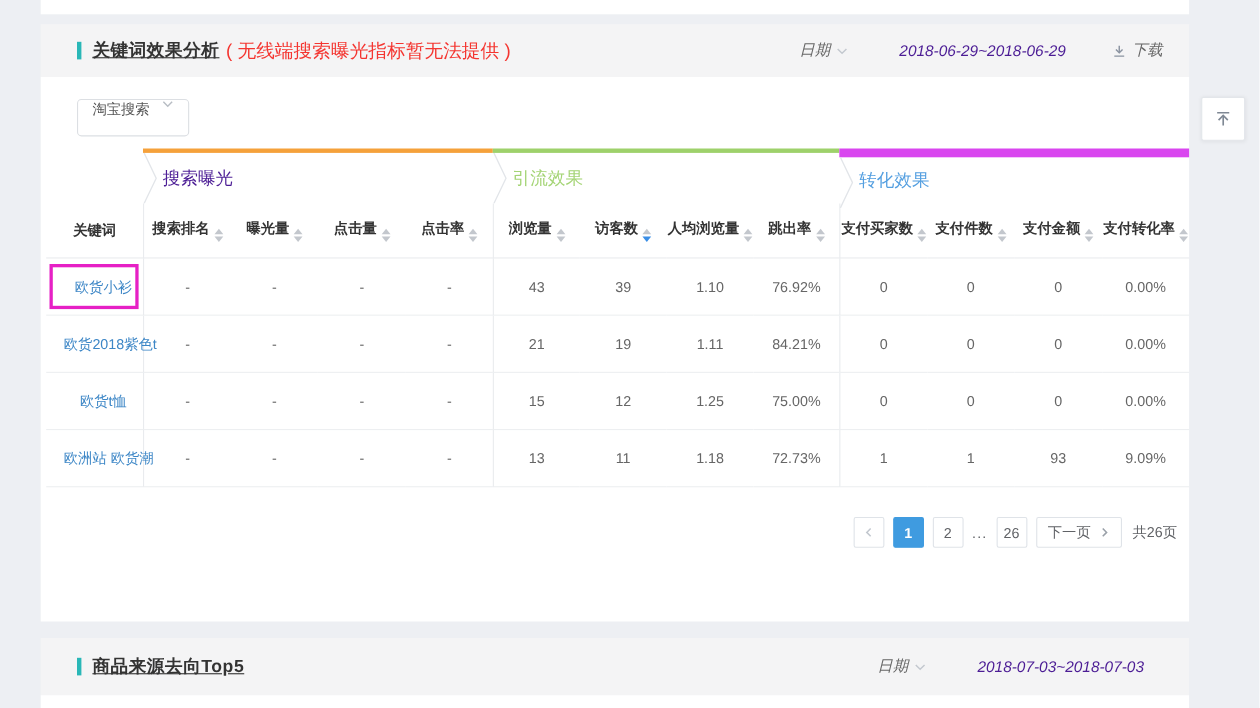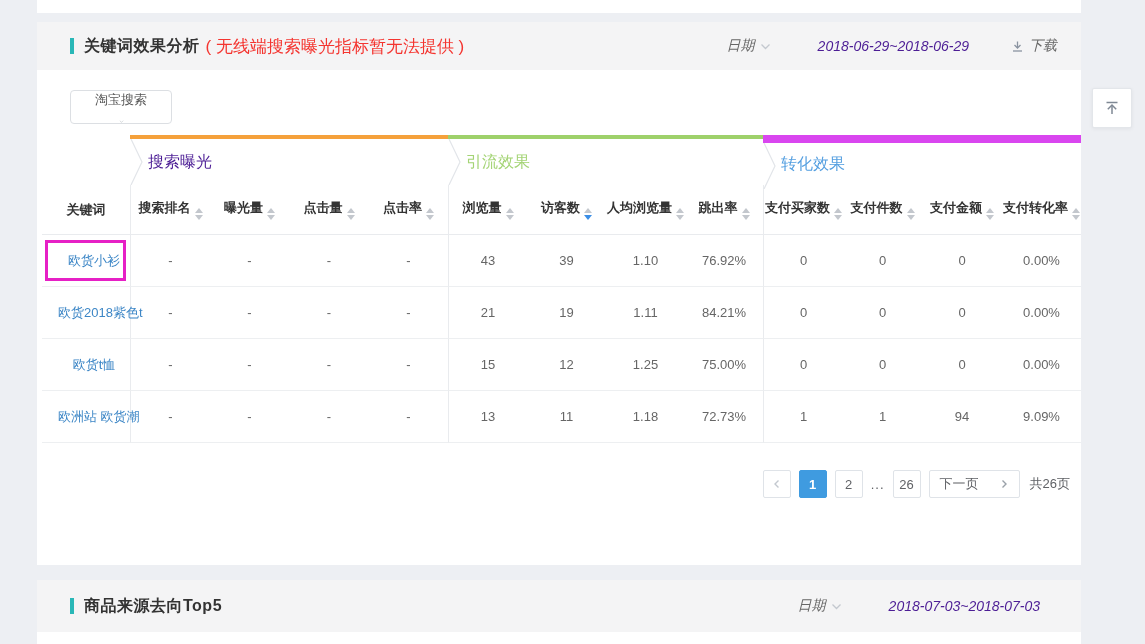--- a/index.html
+++ b/index.html
@@ -10,32 +10,32 @@
   .prev-card-bottom { position:absolute; left:37px; top:0; width:1044px; height:13px; background:#ffffff; }
 
   .card-header { position:absolute; left:37px; width:1044px; background:#f4f4f5; display:flex; align-items:center; }
   .card1-header { top:22px; height:48px; }
   .card2-header { top:580px; height:52px; }
   .card1-body { position:absolute; left:37px; top:70px; width:1044px; height:495px; background:#ffffff; }
   .card2-body { position:absolute; left:37px; top:632px; width:1044px; height:12px; background:#ffffff; }
 
   .title-wrap { display:flex; align-items:center; padding-left:33px; }
   .title-bar { width:4px; height:16px; background:#29b7b7; margin-right:10px; }
-  .card-title { font-size:16px; font-weight:bold; color:#333; letter-spacing:0.5px; }
+  .card-title { font-size:16px; font-weight:bold; color:#333; letter-spacing:0.5px;text-decoration:underline; }
   .title-note { font-size:17px; color:#f43530; margin-left:6px; }
 
   .header-right { margin-left:auto; display:flex; align-items:center; padding-right:24px; font-size:14px; color:#666;font-style:italic; }
   .header-right.r2 { padding-right:41px; }
   .date-trigger { display:inline-flex; align-items:center; gap:5px; cursor:pointer; }
   .date-range { margin-left:47px; color:#4c1d95; }
   .download-btn { margin-left:42px; display:inline-flex; align-items:center; gap:5px; cursor:pointer; color:#666; }
 
   .channel-select { margin:20px 0 0 33px; width:102px; height:34px; background:#fff; border:1px solid #dcdfe3;
-    border-radius:4px; display:flex; align-items:center; justify-content:center; gap:11px;
-    font-size:13px; color:#555; cursor:pointer;flex-direction:column; }
+    border-radius:4px; display:flex; justify-content:center; gap:11px;
+    font-size:13px; color:#555; cursor:pointer; }
 
   table.kw-table { margin:11px 0 0 5px; width:1039px; border-collapse:separate; border-spacing:0; table-layout:fixed; }
   th, td { font-weight:normal; }
   th.group { height:50px; position:relative; text-align:left; padding-left:18px; font-size:16px; vertical-align:middle; }
   th.g1 { border-top:4px solid #f5a13b; color:#4c1d95; }
   th.g2 { border-top:4px solid #9ed16b; color:#a4d475; }
   th.g3 { border-top:8px solid #d946ef; color:#549fe0; }
   th.kw-empty { border:none; }
   .gsep { position:absolute; left:0; top:0; }
 
@@ -53,21 +53,21 @@
   .kw-link { color:#3c86c6; cursor:pointer;padding-left:16px; }
   td.annotated::after { content:""; position:absolute; left:3px; right:4px; top:5px; bottom:5px;
     border:3px solid #e620c5; pointer-events:none; }
 
   .pagination { display:flex; justify-content:flex-end; align-items:center; gap:8px;
     margin:27px 11px 0 0; font-size:13px; color:#606266; }
   .pg-btn { min-width:28px; height:28px; background:#fff; border:1px solid #dfe3e8; border-radius:2px;
     display:flex; align-items:center; justify-content:center; cursor:pointer; font-size:13px; color:#606266;
     font-family:"Liberation Sans", sans-serif; }
   .pg-btn.active { background:#3f9be0; border-color:#3f9be0; color:#fff; font-weight:bold; }
-  .pg-next { padding:0 10px; gap:20px; white-space:nowrap; }
+  .pg-next { padding:0 10px; gap:7px; white-space:nowrap; }
   .pg-ellipsis { color:#606266; letter-spacing:1px; }
   .pg-total { margin-left:2px; color:#606266; white-space:nowrap; }
 
   .back-top { position:absolute; left:1092px; top:88px; width:40px; height:40px; background:#fff;
     border:1px solid #e3e6ea; border-radius:2px; box-shadow:0 1px 4px rgba(0,0,0,0.06);
     display:flex; align-items:center; justify-content:center; cursor:pointer; }
 </style>
 </head>
 <body>
 
@@ -249,21 +249,21 @@
             <td class="sec-start">-</td>
             <td>-</td>
             <td>-</td>
             <td>-</td>
             <td class="sec-start">13</td>
             <td>11</td>
             <td>1.18</td>
             <td>72.73%</td>
             <td class="sec-start">1</td>
             <td>1</td>
-            <td>94</td>
+            <td>93</td>
             <td>9.09%</td>
           </tr>
         </tbody>
     </table>
 
     <div class="pagination" id="pagination">
         <button class="pg-btn pg-prev">
           <svg width="10" height="10" viewBox="0 0 10 10">
             <polyline points="6.5,1.5 3,5 6.5,8.5" fill="none" stroke="#c3c8cf" stroke-width="1.4"></polyline>
           </svg>

